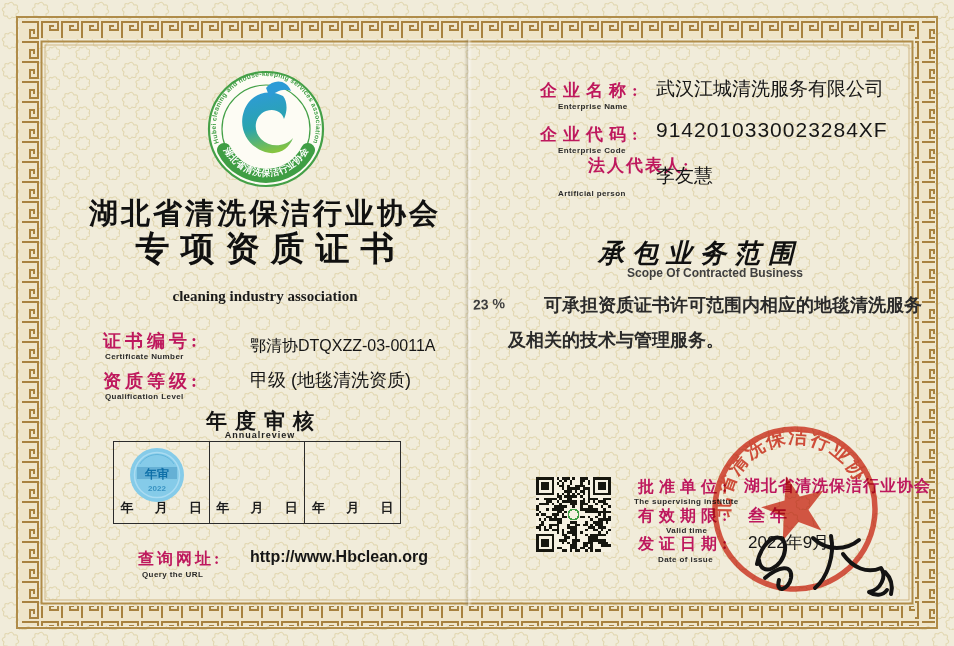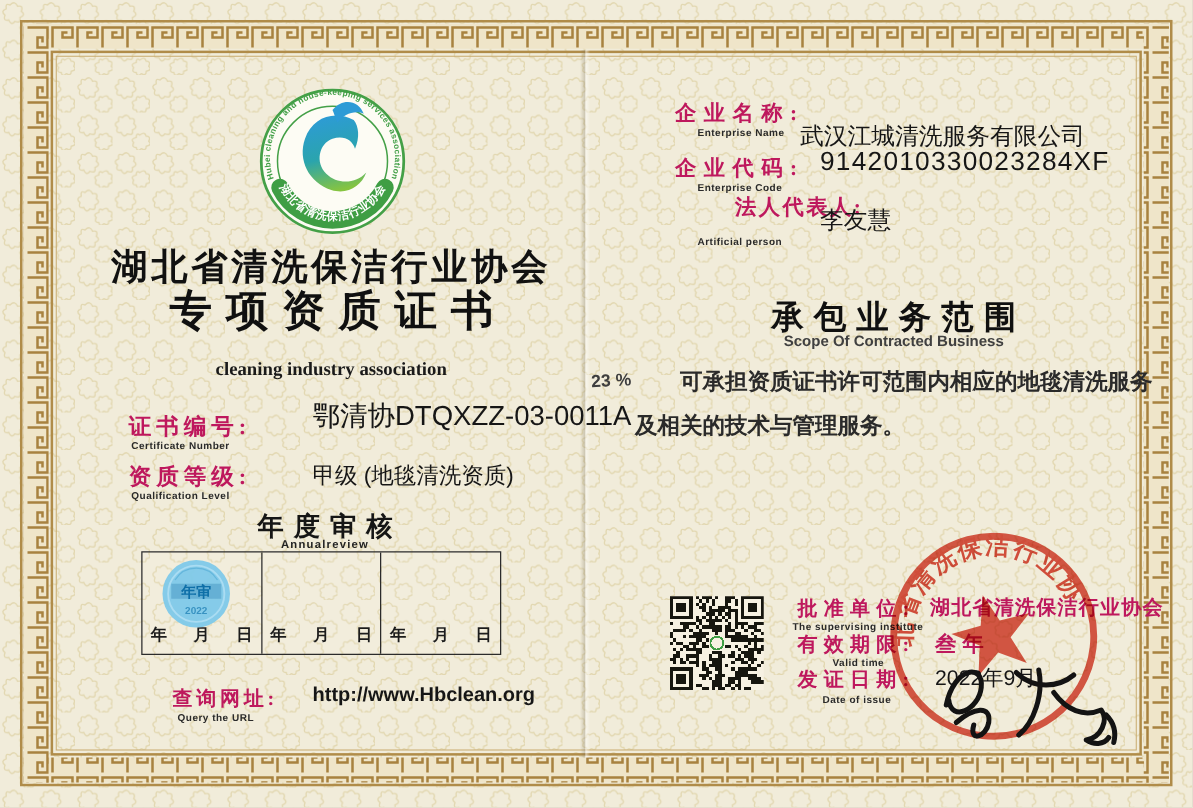--- a/index.html
+++ b/index.html
@@ -100,21 +100,21 @@
   <div class="abs center assoc-title" style="left:55px;top:194px;width:420px;">湖北省清洗保洁行业协会</div>
 
   <div class="abs center main-title" style="left:55px;top:226px;width:420px;">专项资质证书</div>
 
   <div class="abs center en-title" style="left:75px;top:287px;width:380px;">
     <div>cleaning industry association</div>
   </div>
 
   <span class="abs cnlabel" style="left:103px;top:329px;font-size:18px;letter-spacing:4px;">证书编号:</span>
   <span class="abs enlabel" style="left:105px;top:352px;">Certificate Number</span>
-  <span class="abs val" style="left:250px;top:318px;font-size:22px;">鄂清协DTQXZZ-03-0011A</span>
+  <span class="abs val" style="left:250px;top:336px;font-size:16px;">鄂清协DTQXZZ-03-0011A</span>
 
   <span class="abs cnlabel" style="left:103px;top:369px;font-size:18px;letter-spacing:4px;">资质等级:</span>
   <span class="abs enlabel" style="left:105px;top:392px;">Qualification Level</span>
   <span class="abs val" style="left:250px;top:368px;font-size:18px;">甲级 (地毯清洗资质)</span>
 
   <div class="abs center annual-title" style="left:120px;top:407px;width:280px;">年度审核</div>
   <div class="abs center annual-en" style="left:120px;top:430px;width:280px;">Annualreview</div>
 
   <div class="abs review-table" style="left:113px;top:441px;width:286px;height:81px;">
     <div class="review-cell">
@@ -136,31 +136,31 @@
     <text x="29" y="45" text-anchor="middle" font-family="Liberation Sans, sans-serif" font-size="8" font-weight="bold" fill="#2b89bb" opacity="0.85">2022</text>
     <path d="M12,18 A20,20 0 0 1 46,18" fill="none" stroke="#4ea9d4" stroke-width="1" opacity="0.6"></path>
   </svg>
 
   <span class="abs cnlabel" style="left:138px;top:549px;font-size:16px;letter-spacing:3px;">查询网址:</span>
   <span class="abs enlabel" style="left:142px;top:570px;">Query the URL</span>
   <span class="abs val" style="left:250px;top:548px;font-size:16px;font-weight:bold;">http://www.Hbclean.org</span>
 
   <span class="abs cnlabel" style="left:540px;top:79px;font-size:17px;letter-spacing:6px;">企业名称:</span>
   <span class="abs enlabel" style="left:558px;top:102px;">Enterprise Name</span>
-  <span class="abs val" style="left:640px;top:76px;font-size:19px;margin-top:20px;">武汉江城清洗服务有限公司</span>
+  <span class="abs val" style="left:656px;top:76px;font-size:19px;">武汉江城清洗服务有限公司</span>
 
   <span class="abs cnlabel" style="left:540px;top:123px;font-size:17px;letter-spacing:6px;">企业代码:</span>
   <span class="abs enlabel" style="left:558px;top:146px;">Enterprise Code</span>
   <span class="abs val" style="left:656px;top:118px;font-size:21px;letter-spacing:1px;">9142010330023284XF</span>
 
   <span class="abs cnlabel" style="left:540px;top:154px;font-size:17px;letter-spacing:2px;margin-left:48px;">法人代表人:</span>
   <span class="abs enlabel" style="left:558px;top:189px;">Artificial person</span>
   <span class="abs val" style="left:656px;top:163px;font-size:19px;">李友慧</span>
 
-  <div class="abs center scope-title" style="left:515px;top:236px;width:400px;">承包业务范围</div>
+  <div class="abs center scope-title" style="left:496px;top:236px;width:400px;font-style:italic;">承包业务范围</div>
   <div class="abs center scope-en" style="left:515px;top:266px;width:400px;">Scope Of Contracted Business</div>
   <div class="abs scope-body" style="left:508px;top:288px;width:428px;">可承担资质证书许可范围内相应的地毯清洗服务及相关的技术与管理服务。</div>
 
   <span class="abs artifact" style="left:473px;top:296px;">23 %</span>
 
   <svg id="qr-svg" class="abs" style="left:536px;top:477px;" width="75" height="75" viewBox="0 0 29 29" shape-rendering="crispEdges">
       <rect x="0" y="0" width="29" height="29" fill="#f6f1e2"></rect>
       <rect x="0" y="0" width="1" height="1" fill="#16160f"></rect>
       <rect x="1" y="0" width="1" height="1" fill="#16160f"></rect>
       <rect x="2" y="0" width="1" height="1" fill="#16160f"></rect>

